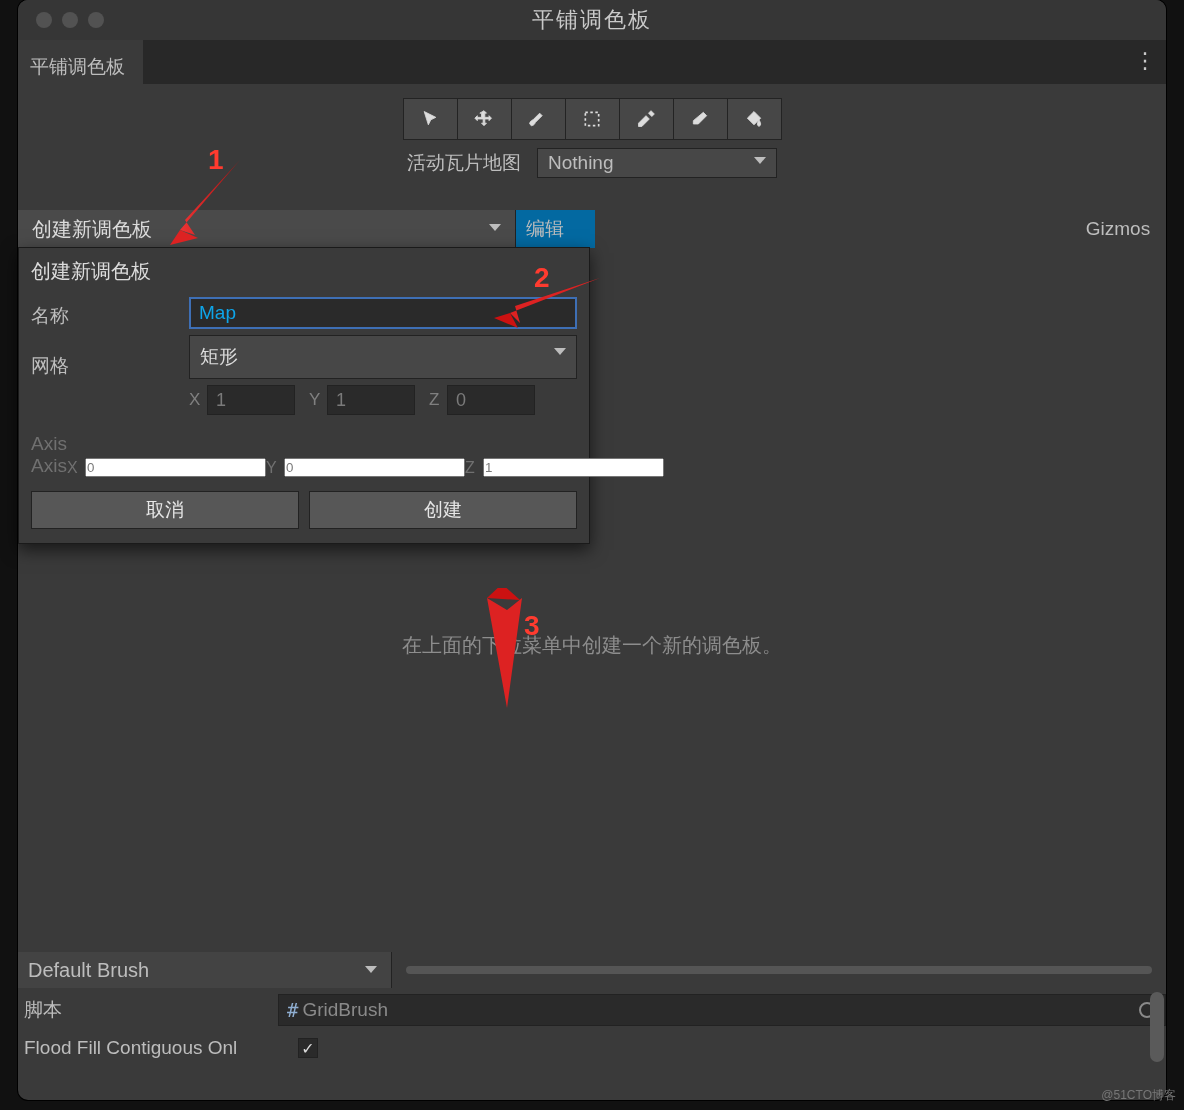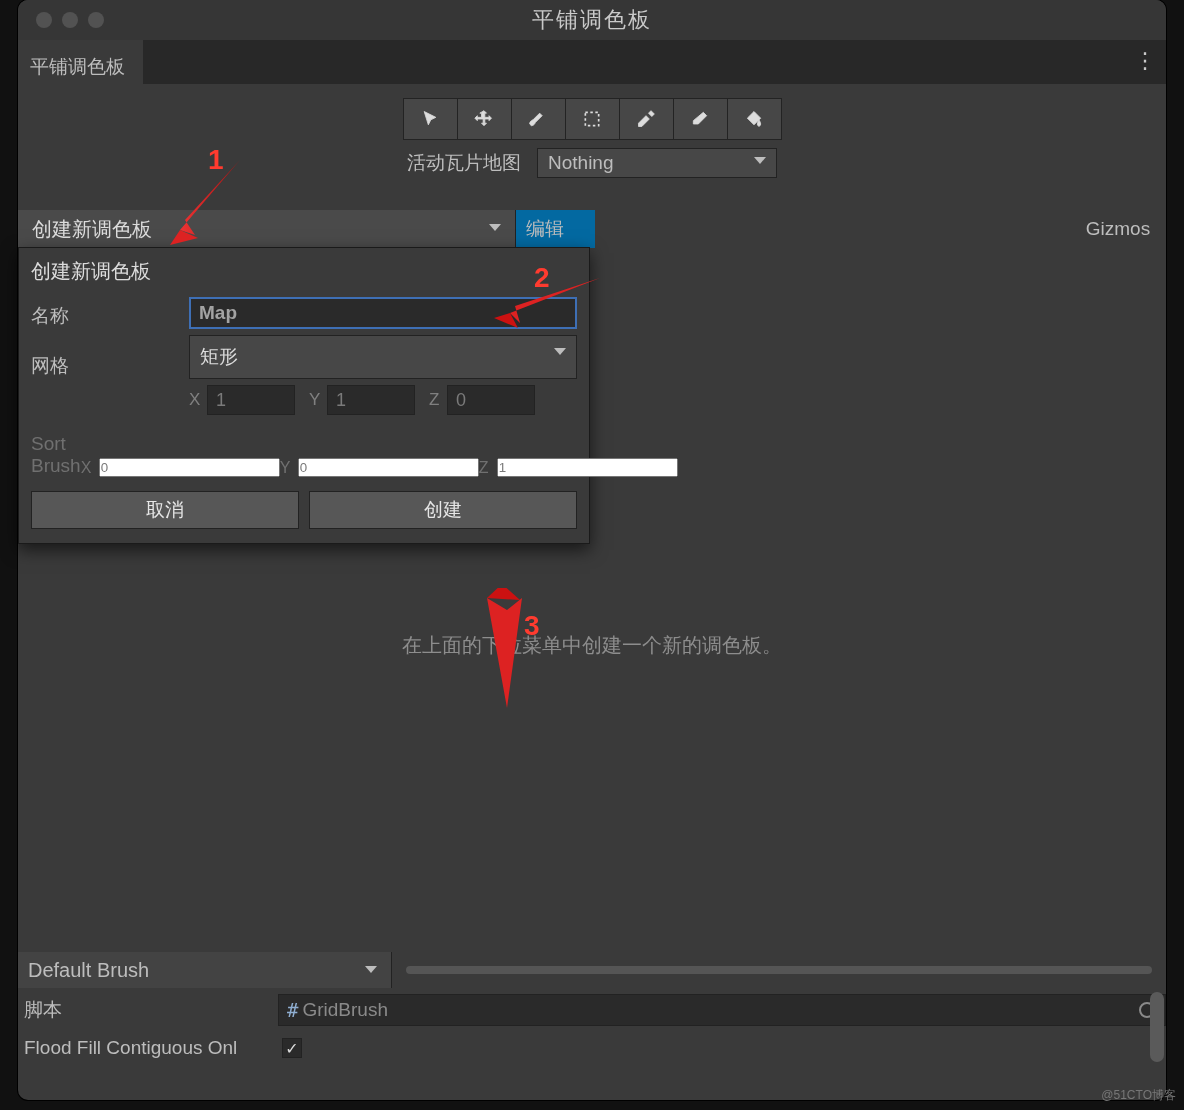--- a/index.html
+++ b/index.html
@@ -49,22 +49,22 @@
   .popup {
     position:absolute; left:18px; top:247px; width:572px; background:#3a3a3a;
     border:1px solid #1a1a1a; box-shadow:0 6px 16px rgba(0,0,0,.6); padding:10px 12px 14px 12px;
     z-index:50;
   }
   .popup .ptitle { color:#dcdcdc; font-size:20px; margin-bottom:12px; }
   .popup .prow { display:flex; align-items:flex-end; margin-bottom:6px; }
   .popup .plabel { width:158px; color:#bdbdbd; font-size:19px; }
   .popup .plabel.dim2 { color:#707070; }
   .popup input.txt {
-    flex:1; height:32px; background:#2a2a2a; border:2px solid #3e6fb5; color:#a3a3a3;
-    font-size:19px; padding:0 8px; outline:none;font-weight:bold;
+    flex:1; height:32px; background:#2a2a2a; border:2px solid #3e6fb5; color:#0ea5e9;
+    font-size:19px; padding:0 8px; outline:none;
   }
   .popup .dd {
     flex:1; height:44px; background:#474747; border:1px solid #222; color:#dcdcdc;
     font-size:19px; display:flex; align-items:center; padding:0 10px; position:relative; cursor:pointer;
   }
   .popup .dd .arrow { position:absolute; right:10px; top:12px; }
   .xyz-row { display:flex; align-items:center; margin-bottom:6px; padding-left:158px; }
   .xyz-row .x { color:#808080; font-size:17px; width:18px; }
   .xyz-row .num { width:88px; height:30px; background:#2a2a2a; border:1px solid #222;
                   color:#bdbdbd; font-size:18px; padding:0 8px; margin-right:14px; outline:none; }
@@ -84,21 +84,21 @@
   .brush-dd .arrow { position:absolute; right:14px; top:14px; }
   .brush-slider { flex:1; height:8px; background:#555; margin:0 14px; border-radius:4px; }
 
   .script-row { position:absolute; left:0; right:0; top:992px; height:36px; display:flex; align-items:center; }
   .script-row .lbl { width:260px; color:#bdbdbd; font-size:19px; padding-left:6px; }
   .script-row .val { flex:1; height:32px; background:#2a2a2a; border:1px solid #222;
                      color:#8a8a8a; font-size:19px; display:flex; align-items:center; padding:0 8px; position:relative; }
   .script-row .val .hash { color:#8faed1; margin-right:4px; font-family:monospace; }
   .script-row .val .circ { position:absolute; right:10px; width:16px; height:16px; border:2px solid #8a8a8a; border-radius:50%; }
 
-  .ff-row { position:absolute; left:0; right:0; top:1030px; height:36px; display:flex; align-items:center; }
+  .ff-row { position:absolute; left:0; right:0; top:1030px; height:36px; display:flex; align-items:center;gap:16px; }
   .ff-row .lbl { width:260px; color:#bdbdbd; font-size:19px; padding-left:6px; white-space:nowrap; overflow:hidden; }
   .ff-row .cb { width:20px; height:20px; background:#2a2a2a; border:1px solid #222;
                 display:flex; align-items:center; justify-content:center; color:#ddd; font-size:16px; margin-left:4px; cursor:pointer; }
 
   .scroll-thumb { position:absolute; right:2px; top:992px; width:14px; height:70px; background:#5a5a5a; border-radius:7px; }
 
   .watermark { position:absolute; right:8px; bottom:6px; color:#777; font-size:12px; }
 
   
   .arrow { width:0; height:0; border-left:6px solid transparent; border-right:6px solid transparent;
@@ -242,21 +242,21 @@
     <span class="x">Y</span>
     <input class="num" value="1" style="">
     <span class="x">Z</span>
     <input class="num" value="0" style="">
   </div>
 
   <div style="height:12px"></div>
 
 
   <div class="prow">
-    <div class="plabel dim2">Sort Brush</div>
+    <div class="plabel dim2">Axis Axis</div>
     <div style="flex:1;display:flex;align-items:center">
       <span class="x" style="color:#707070;width:18px">X</span>
       <input class="num" style="color: rgb(122, 122, 122);" value="0">
       <span class="x" style="color:#707070;width:18px">Y</span>
       <input class="num" style="color: rgb(122, 122, 122);" value="0">
       <span class="x" style="color:#707070;width:18px">Z</span>
       <input class="num" style="color: rgb(122, 122, 122);" value="1">
     </div>
   </div>
 

